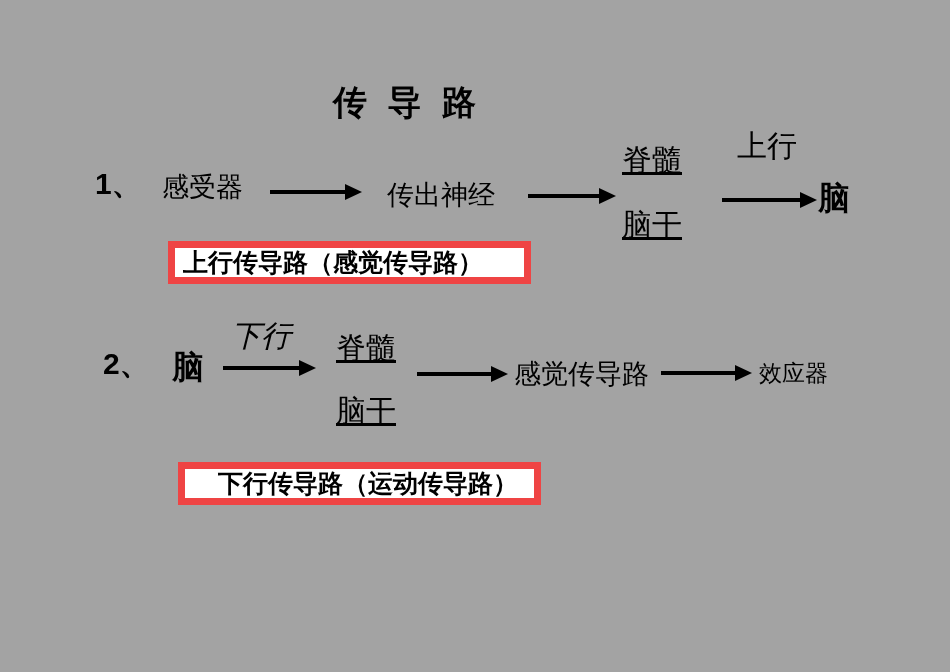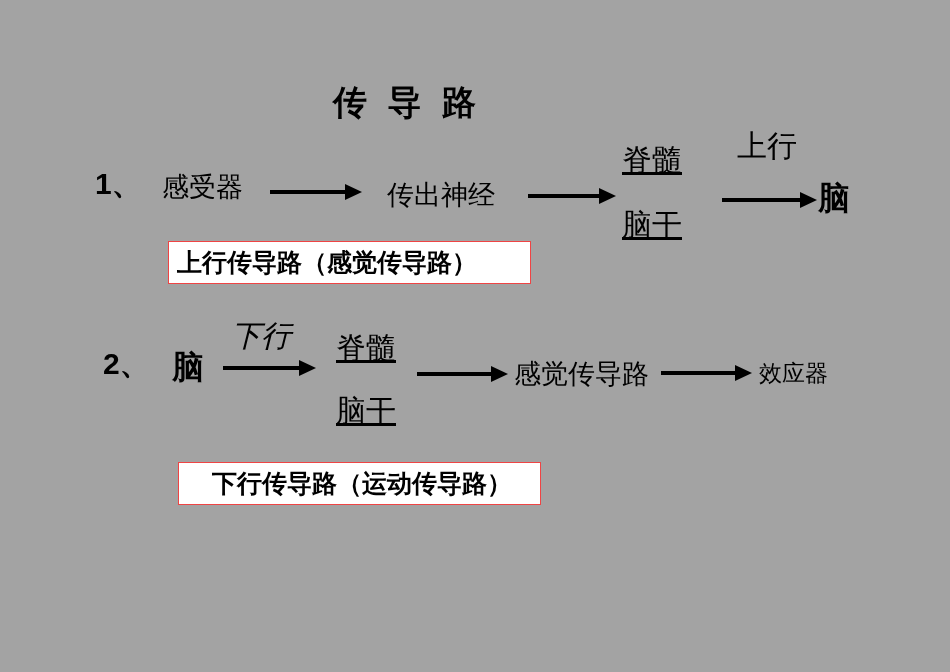--- a/index.html
+++ b/index.html
@@ -47,21 +47,21 @@
     position: absolute;
     right: 0; top: 0;
     width: 0; height: 0;
     border-left: 17px solid #000000;
     border-top: 8px solid transparent;
     border-bottom: 8px solid transparent;
   }
 
   .caption-box {
     position: absolute;
-    border: 1px solid #ef4444;
+    border: 7px solid #ef4444;
     background: #ffffff;
     display: flex;
     align-items: center;
     padding-left: 8px;
     box-sizing: border-box;
   }
   .caption-box .caption-text {
     font-size: 25px;
     font-weight: bold;
     white-space: nowrap;

